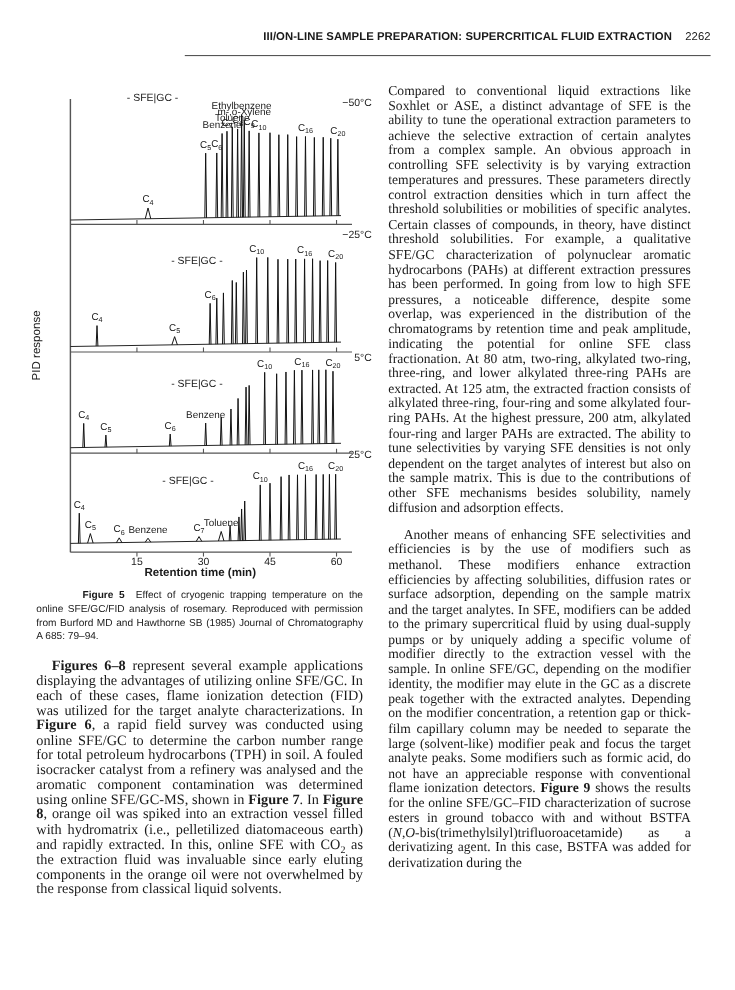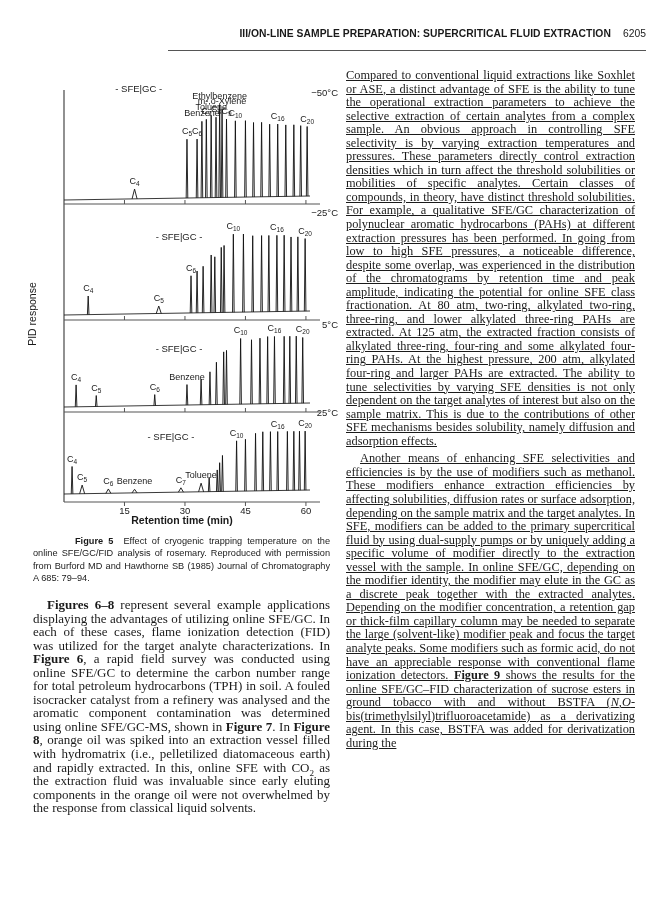--- a/index.html
+++ b/index.html
@@ -14,21 +14,21 @@
   .running-head .pg { font-weight: normal; }
   .col-right {
     position: absolute; left: 342px; top: 65px; width: 297px;
     font-family: "Liberation Serif", serif; font-size: 12.35px; line-height: 13.55px;
     text-align: justify;
   }
   .col-right h2 {
     font-family: "Liberation Sans", sans-serif; font-size: 14.2px; font-weight: bold;
     margin: 0 0 12px 0; line-height: 17px;
   }
-  .col-right p { margin: 4px; text-decoration: underline; }
+  .col-right p { margin: 11px; }
   .indent { text-indent: 14px; }
   .col-left {
     position: absolute; left: 33px; top: 598px; width: 297px;
     font-family: "Liberation Serif", serif; font-size: 13px; line-height: 13.55px;
     text-align: justify;
   }
   .col-left p { margin: 0; }
   .caption {
     position: absolute; left: 33px; top: 535px; width: 297px;
     font-family: "Liberation Sans", sans-serif; font-size: 9.2px; line-height: 12.3px;
@@ -39,21 +39,21 @@
   .figure svg { width: 320px; height: 470px; display: block; }
   .figure text { font-family: "Liberation Sans", sans-serif; fill: #1a1a1a; }
   b.fig-ref { font-weight: bold; }
   sub { font-size: 70%; line-height: 0; }
 </style>
 </head>
 <body>
 
 <div class="running-head">
   <span>III/ON-LINE SAMPLE PREPARATION: SUPERCRITICAL FLUID EXTRACTION</span>
-  <span class="pg">6205</span>
+  <span class="pg">2262</span>
 </div>
 
 <div class="figure">
   <svg id="chrom" viewBox="0 0 320 470" xmlns="http://www.w3.org/2000/svg">
     <g id="chrom-static">
       <line x1="42" y1="28" x2="42" y2="440" stroke="#555" stroke-width="1.3"></line>
       <text x="14" y="252" font-size="10.5" transform="rotate(-90 14 252)" text-anchor="middle">PID response</text>
       <text x="160" y="462" font-size="10.5" font-weight="bold" text-anchor="middle">Retention time (min)</text>
     </g>
     <g id="chrom-dynamic">

